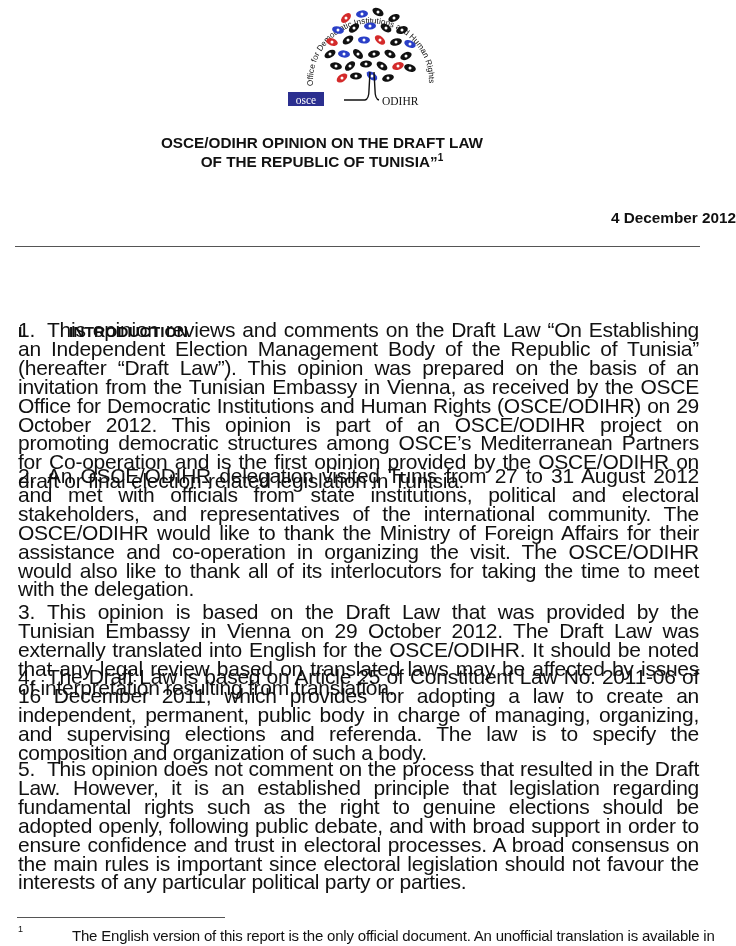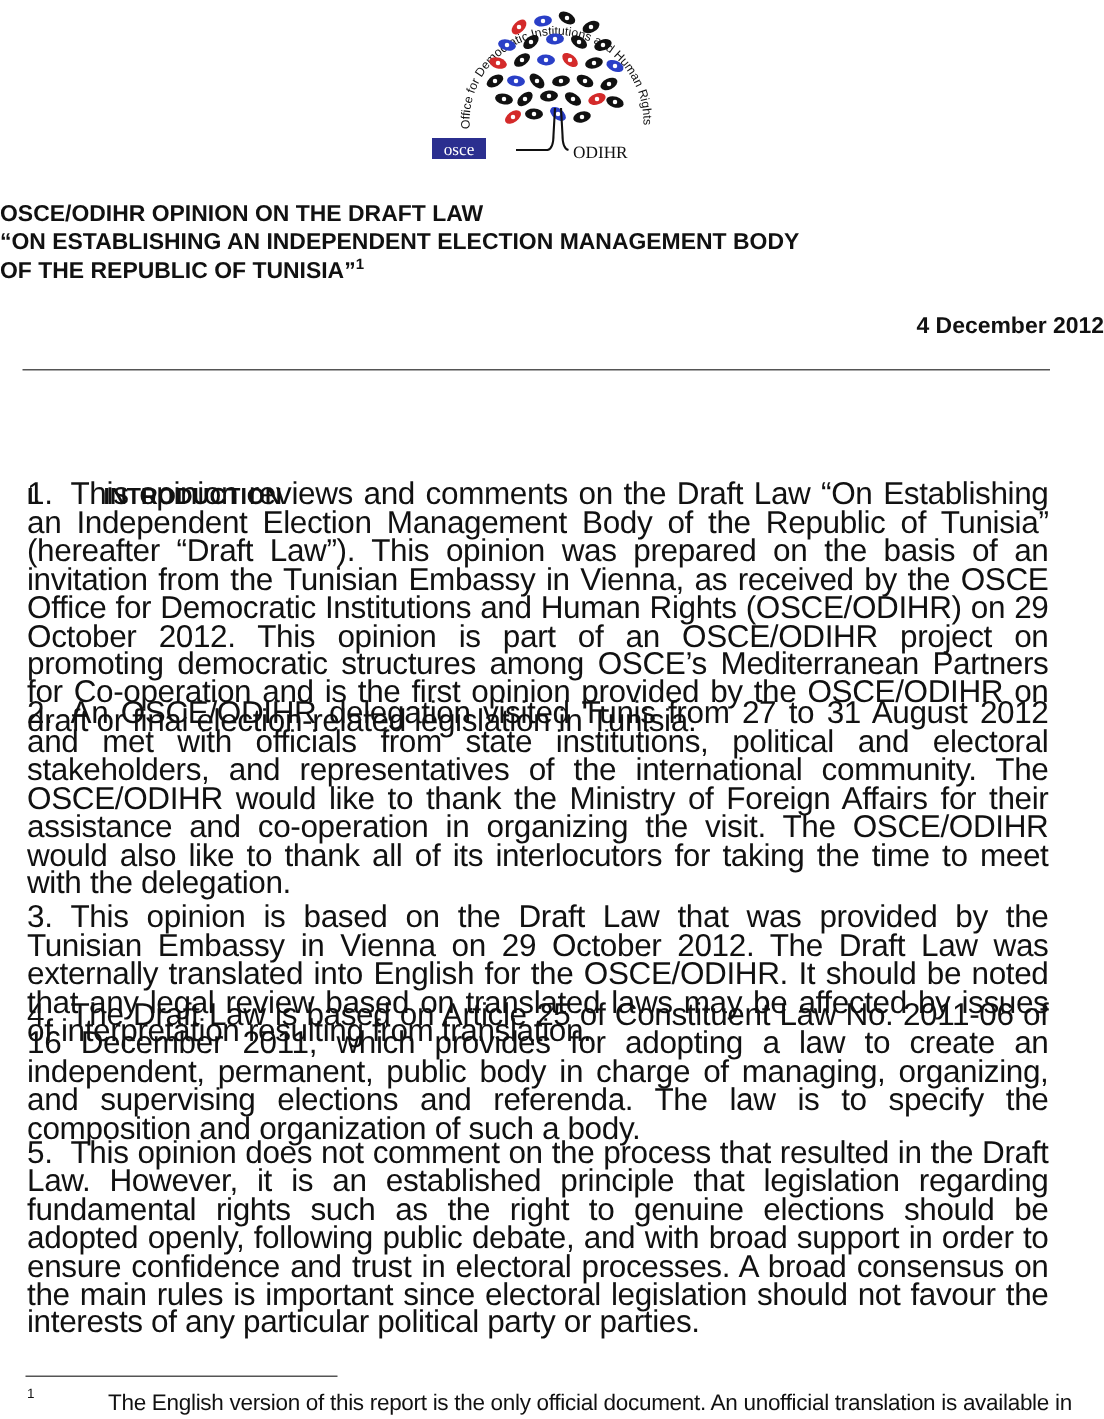--- a/index.html
+++ b/index.html
@@ -5,21 +5,21 @@
     html, body { margin: 0; padding: 0; background: #ffffff; }
     body {
       width: 736px; height: 946px; position: relative; overflow: hidden;
       font-family: "Liberation Sans", sans-serif; color: #111111;
     }
     .logo {
       position: absolute; left: 286px; top: 0; width: 170px; height: 108px;
     }
     .logo svg { width: 170px; height: 108px; display: block; }
     .title-block {
-      position: absolute; left: 0; top: 133px; width: 644px; 
+      position: absolute; left: 0; top: 133px; width: 644px; text-align: center;
       font-weight: bold; font-size: 15.3px; line-height: 19px;
     }
     .title-block sup { font-size: 10px; line-height: 0; vertical-align: 6px; }
     .date {
       position: absolute; left: 0; top: 209px; width: 736px; text-align: right;
       font-weight: bold; font-size: 15.3px;
     }
     .rule {
       position: absolute; left: 15px; top: 246px; width: 685px; height: 0;
       border-top: 1.5px solid #555555;
@@ -118,21 +118,20 @@
       </g>
     <path d="M 58 100 L 79 100 Q 83 99 83 90 L 84 72 M 88 72 L 89 90 Q 89 99 93 100" stroke="#111" stroke-width="1.4" fill="none"></path>
     <rect x="2" y="92" width="36" height="14" fill="#2b2f8f"></rect>
     <text x="20" y="103.5" text-anchor="middle" font-size="11.5" fill="#ffffff" font-family="Liberation Serif, serif">osce</text>
     <text x="96" y="105" font-size="11.5" fill="#111" font-family="Liberation Serif, serif">ODIHR</text>
   </svg>
 </div>
 
 <div class="title-block">
   <div>OSCE/ODIHR OPINION ON THE DRAFT LAW</div>
-  <div>“ON ESTABLISHING AN INDEPENDENT ELECTION MANAGEMENT BODY</div>
   <div><span>OF THE REPUBLIC OF TUNISIA”</span><sup>1</sup></div>
 </div>
 
 <div class="date">4 December 2012</div>
 
 <div class="rule"></div>
 
 <div class="section-heading">
   <span class="num">I.</span><span>INTRODUCTION</span>
 </div>

